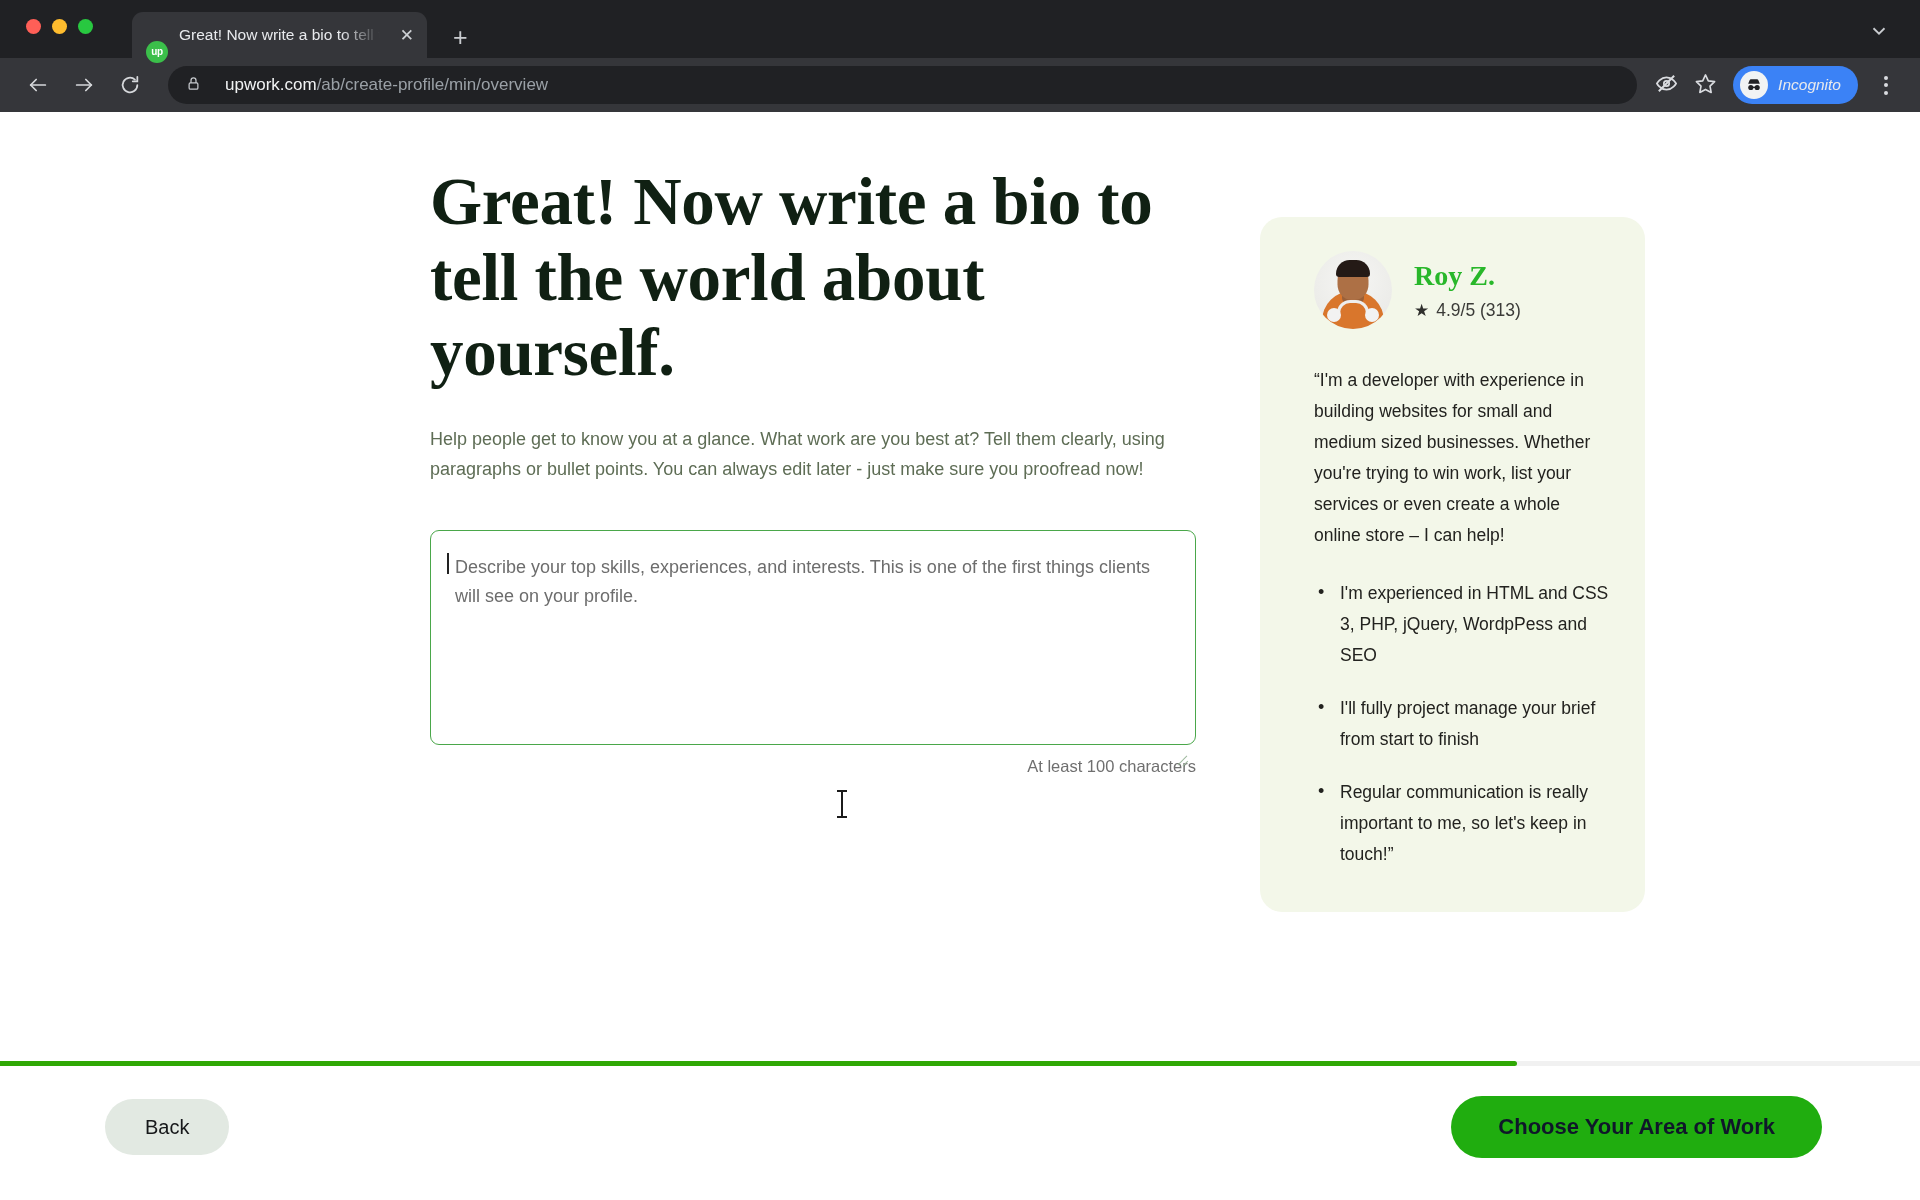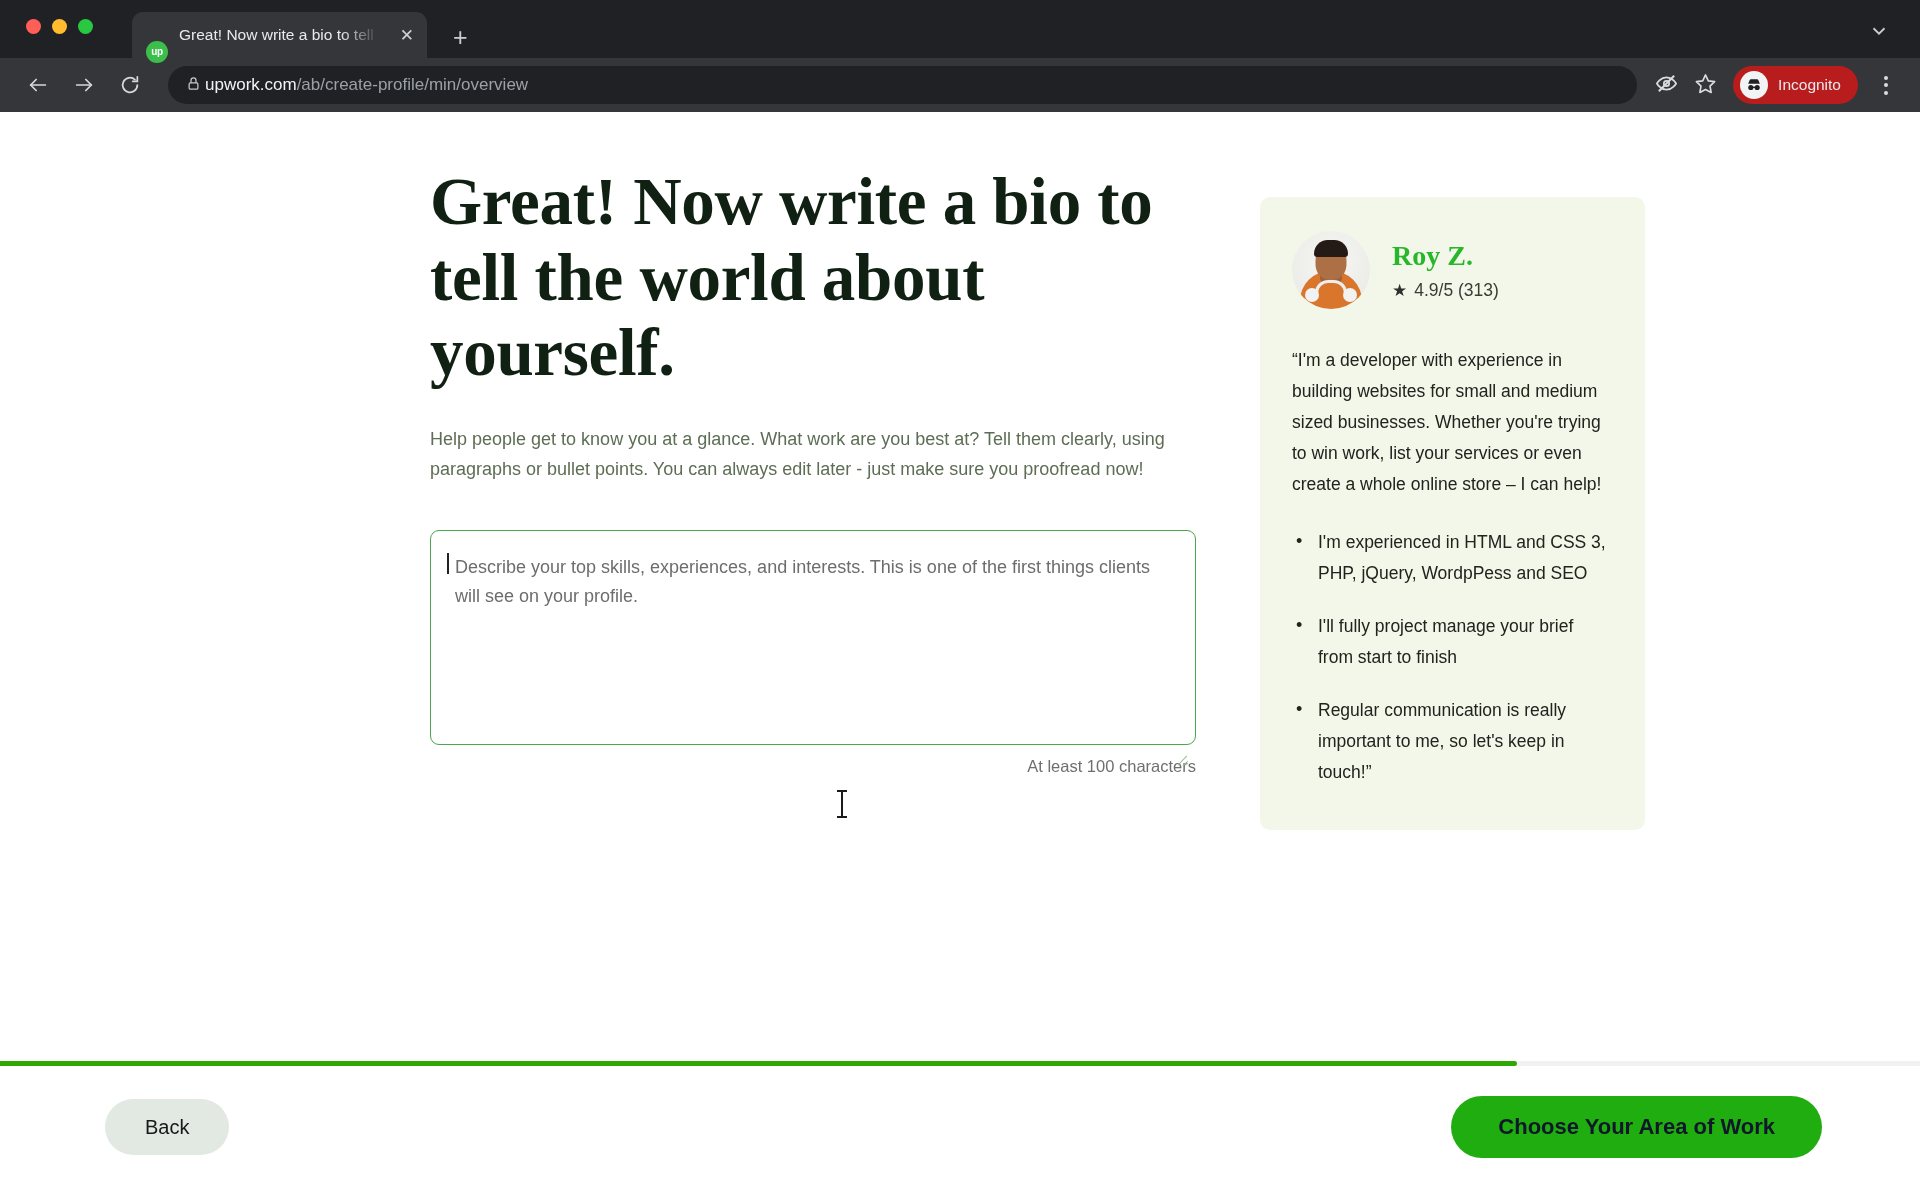--- a/index.html
+++ b/index.html
@@ -43,30 +43,30 @@
   .new-tab { color: #c9ccd0; font-size: 25px; margin-left: 26px; margin-bottom: 8px; line-height: 1; }
   .chev-down { position: absolute; right: 30px; top: 20px; color: #c9ccd0; }
 
   .chrome-bar {
     height: 54px; background: #35363a; display: flex; align-items: center;
     padding: 0 22px 0 18px; gap: 6px; flex: 0 0 54px;
   }
   .nav-btn { width: 40px; height: 40px; display:flex; align-items:center; justify-content:center; color:#d6d8db; }
   .omnibox {
     flex: 1; height: 38px; background: #202124; border-radius: 19px;
-    display: flex; align-items: center; padding: 0 18px; gap: 4px; margin: 0 12px;
+    display: flex; align-items: center; padding: 0 18px; gap: 24px; margin: 0 12px;
     min-width: 0;
   }
   .url { font-size: 17px; white-space: nowrap; overflow: hidden; }
   .url .host { color: #f1f3f4; }
   .url .path { color: #9aa0a6; }
   .chrome-icons { display: flex; align-items: center; gap: 16px; }
   .incognito-pill {
-    height: 38px; background: #b91c1c; border-radius: 19px; display: flex;
-    align-items: center; gap: 10px; padding: 0 17px 0 7px; color: #e8eaed; font-size: 15.5px;
+    height: 38px; background: #3b82f6; border-radius: 19px; display: flex;
+    align-items: center; gap: 10px; padding: 0 17px 0 7px; color: #e8eaed; font-size: 15.5px; font-style: italic;
   }
   .incognito-circle {
     width: 28px; height: 28px; border-radius: 50%; background: #f1f3f4;
     display: flex; align-items: center; justify-content: center;
   }
   .kebab { display:flex; flex-direction: column; gap: 3.5px; padding: 6px 10px; }
   .kebab i { width: 4px; height: 4px; border-radius: 50%; background: #dadce0; display:block; }
 
   
   .viewport { flex: 1; background: #ffffff; position: relative; overflow: hidden; }
@@ -114,22 +114,22 @@
   .resize-grip::after  { width: 7px;  right: 0; bottom: 0px; transform: rotate(-45deg); }
   .char-hint {
     text-align: right; font-size: 16.5px; color: #6f6f6f; margin-top: 8px; width: 766px;
   }
   .caret-beam {
     position: absolute; left: 17px; top: 23px; width: 1.5px; height: 21px; background: #222;
   }
 
   
   .card {
-    width: 385px; flex: 0 0 385px; background: #f3f7e9; border-radius: 10px;
-    padding: 34px 36px 42px 32px; margin-top: 33px; align-self: flex-start;
+    width: 385px; flex: 0 0 385px; background: #f3f7e9; border-radius: 22px;
+    padding: 34px 36px 42px 54px; margin-top: 53px; align-self: flex-start;
   }
   .card-head { display: flex; align-items: center; gap: 22px; margin-bottom: 36px; }
   .avatar-photo {
     width: 78px; height: 78px; border-radius: 50%; flex: 0 0 78px;
     background: radial-gradient(circle at 50% 38%, #f6f6f4 0%, #ededea 62%, #e7e7e4 100%);
     position: relative; overflow: hidden;
   }
   .ap-body { position:absolute; left:50%; bottom:-4px; width:62px; height:42px; transform:translateX(-50%);
              background:#d9762c; border-radius: 30px 30px 6px 6px; }
   .ap-neck { position:absolute; left:50%; bottom:26px; width:22px; height:18px; transform:translateX(-50%);

